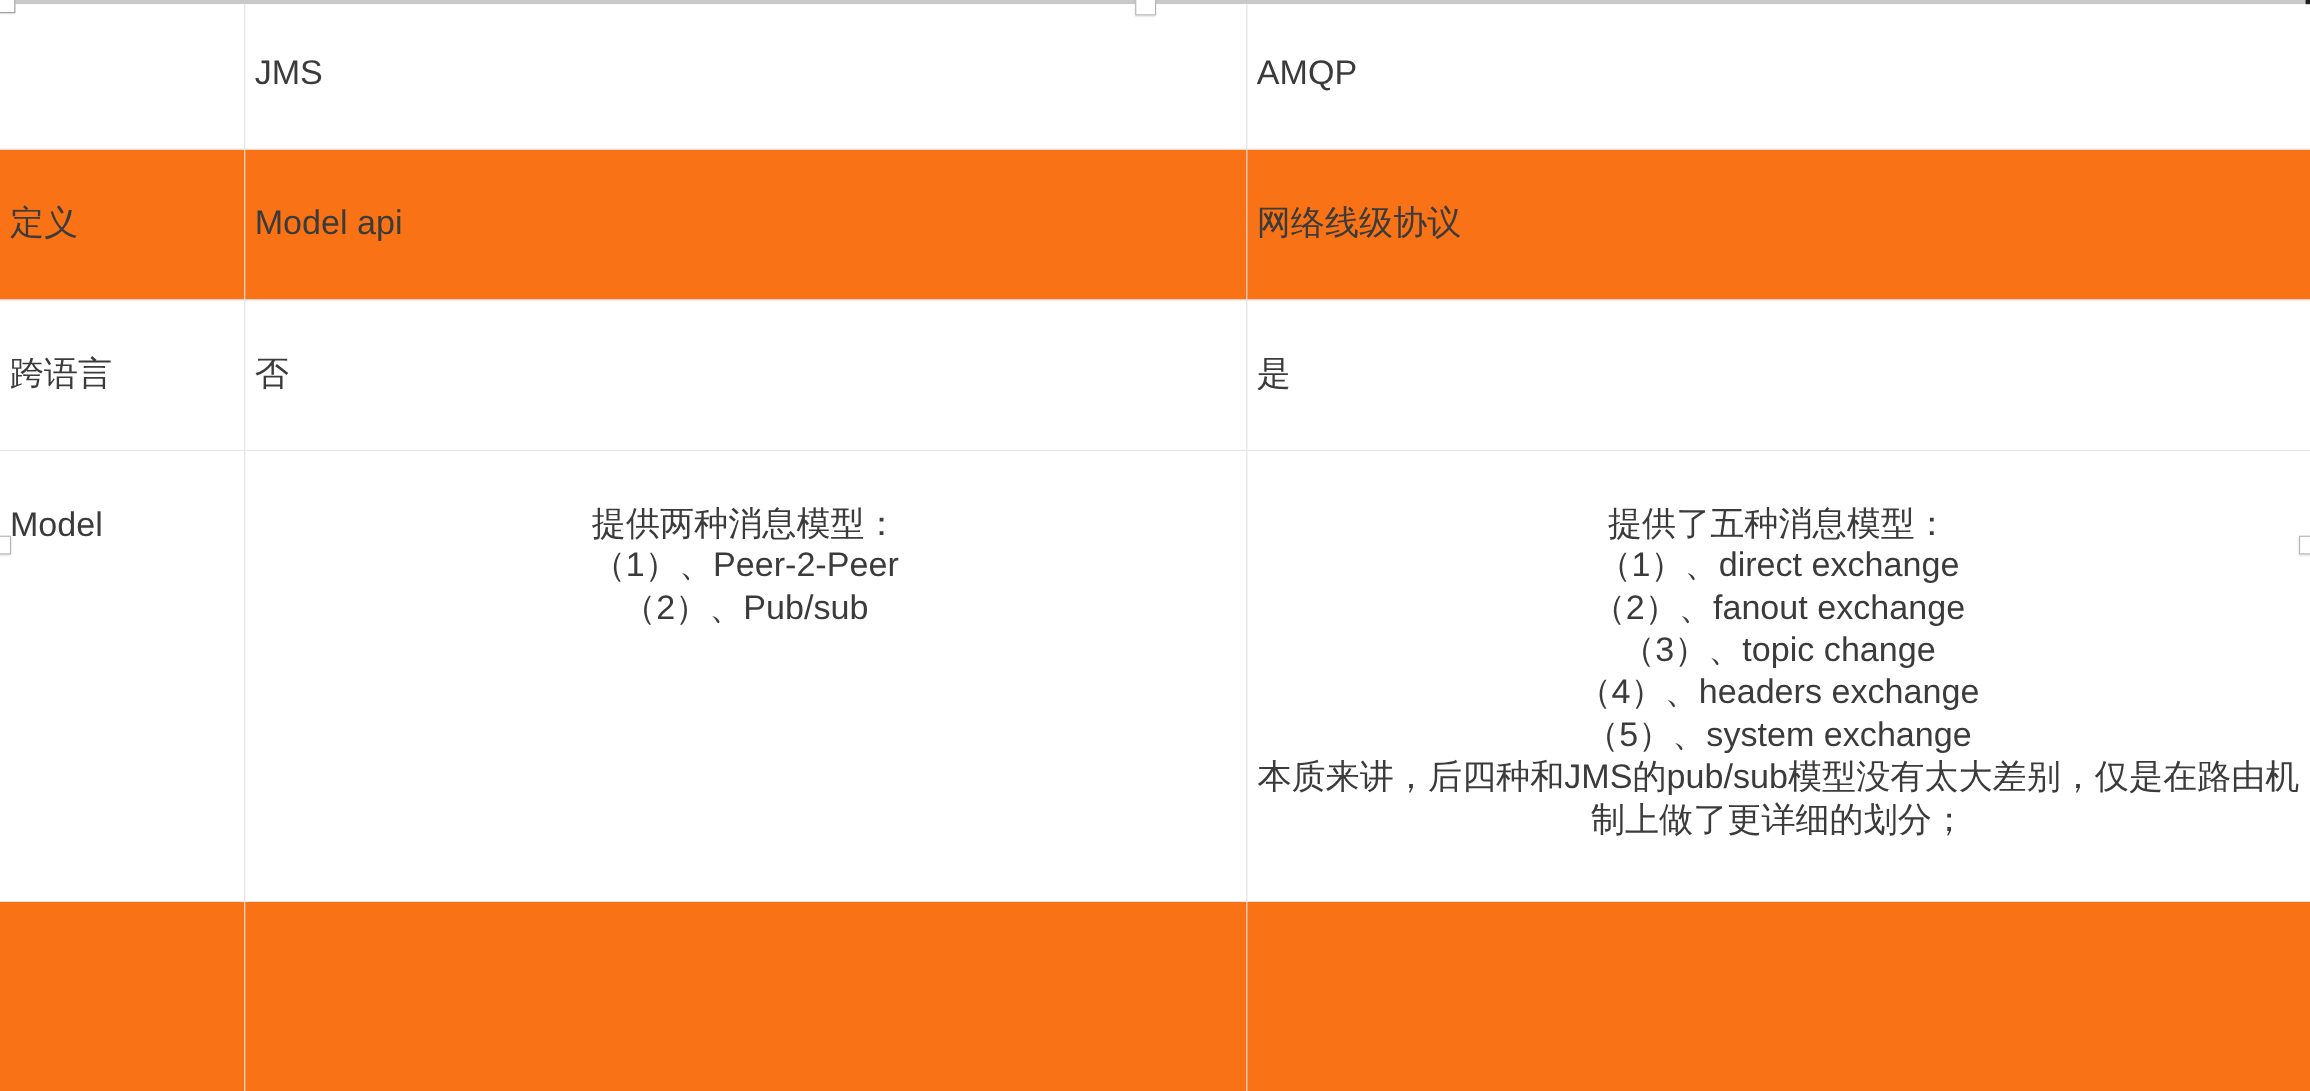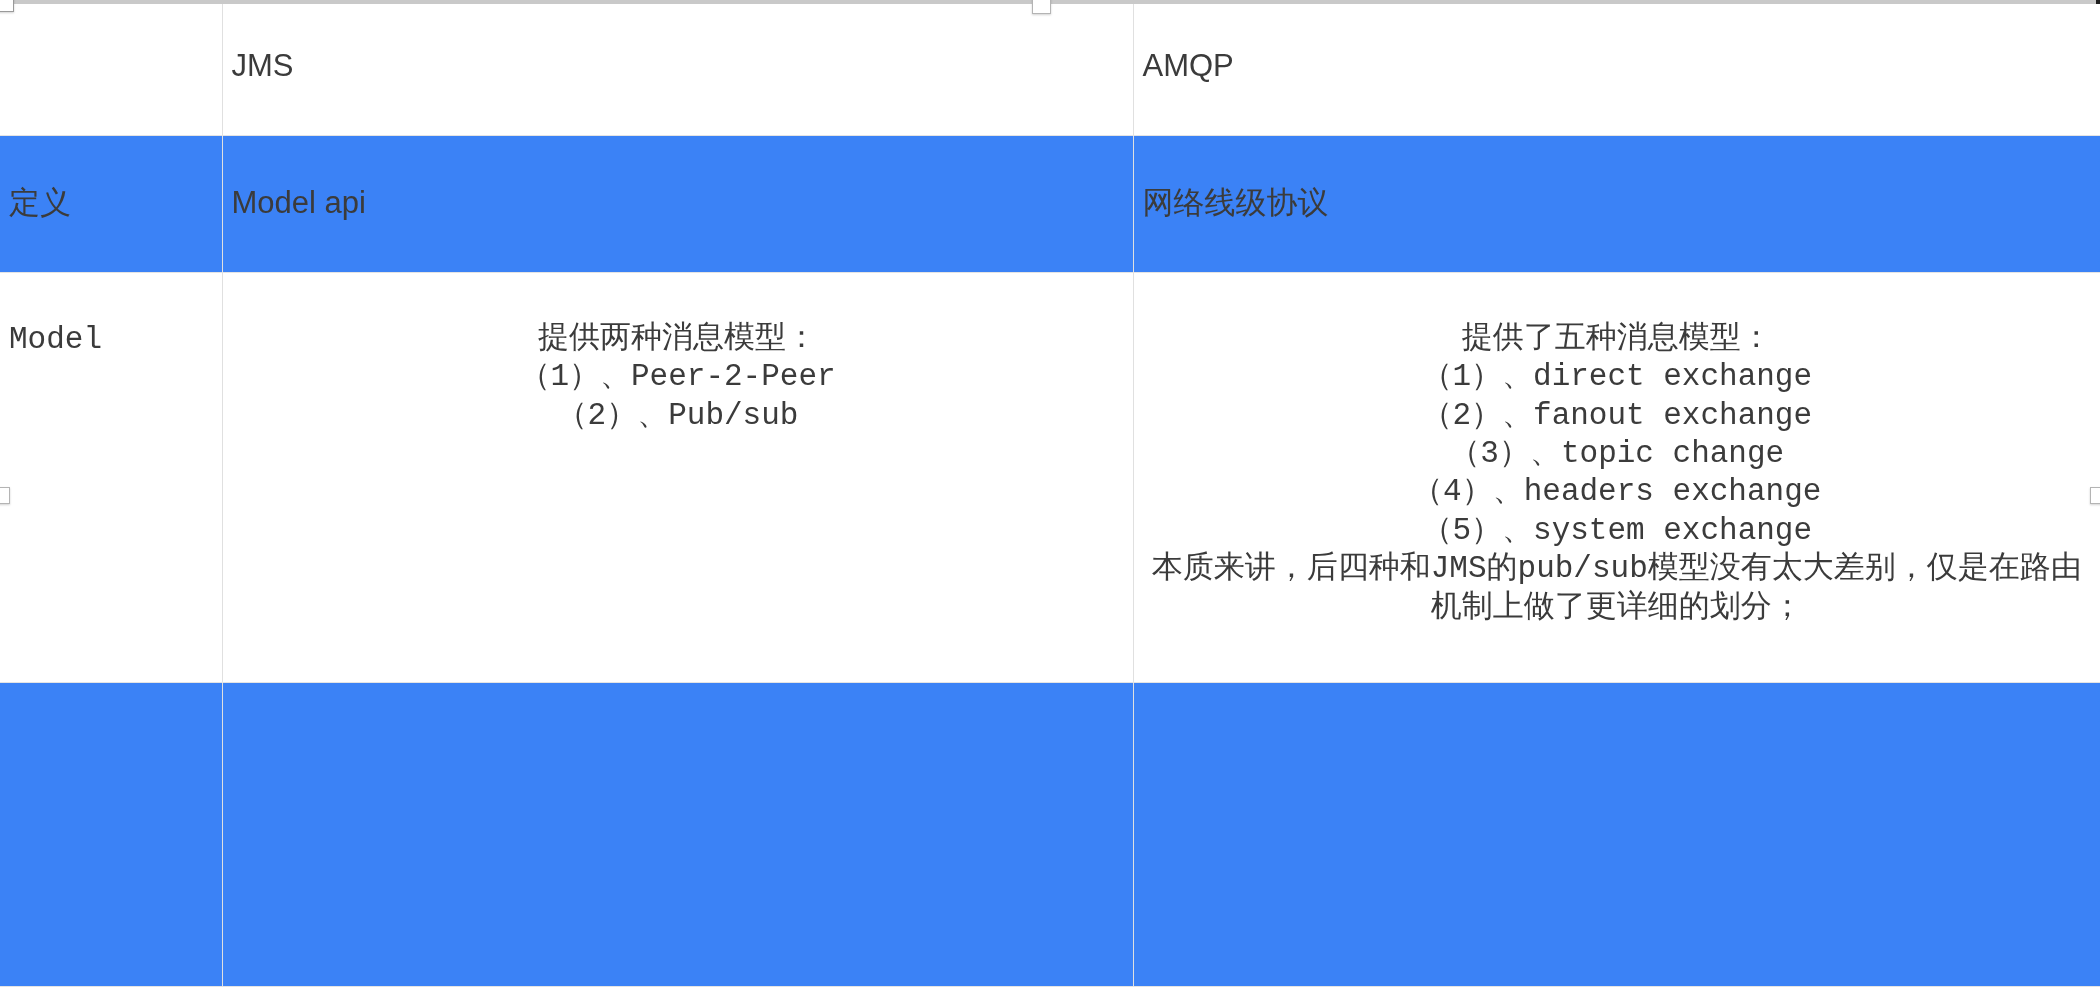--- a/index.html
+++ b/index.html
@@ -78,28 +78,28 @@
     line-height: 1.28;
     color: #3b3b3b;
     white-space: pre-line;
     word-break: break-word;
   }
   table.cmp td:last-child,
   table.cmp th:last-child {
     border-right: none;
   }
 
-  tr.shade > td, tr.shade > th { background: #3b82f6; }
+  tr.shade > td, tr.shade > th { background: #f97316; }
   tr.plain > td, tr.plain > th { background: #ffffff; }
 
   tr.r-head th { height: 46px; padding-top: 2px; }
   tr.r-def  td { height: 43px; }
   tr.r-lang td { height: 41px; }
   tr.r-plat td { height: 41px; }
-  tr.r-model td { height: 392px; font-family: Liberation Mono, monospace; }
+  tr.r-model td { height: 392px; }
   tr.r-msgtype td { height: 286px; }
 
   td.label-cell, th.label-cell { padding-left: 3px; }
   .cell-text { display: block; white-space: pre-line; }
   .cell-text.tight { line-height: 1.24; text-align: center; }
 </style>
 </head>
 <body>
 
 <div id="doc-frame">
@@ -131,20 +131,31 @@
           <span class="cell-text">定义</span>
         </td>
         <td>
           <span class="cell-text">Model api</span>
         </td>
         <td>
           <span class="cell-text">网络线级协议</span>
         </td>
       </tr>
 
+      <tr class="r-lang plain">
+        <td class="label-cell">
+          <span class="cell-text">跨语言</span>
+        </td>
+        <td>
+          <span class="cell-text">否</span>
+        </td>
+        <td>
+          <span class="cell-text">是</span>
+        </td>
+      </tr>
 
 
       <tr class="r-model plain">
         <td class="label-cell">
           <span class="cell-text">Model</span>
         </td>
         <td>
           <span class="cell-text tight">提供两种消息模型：
 （1）、Peer-2-Peer
 （2）、Pub/sub</span>

